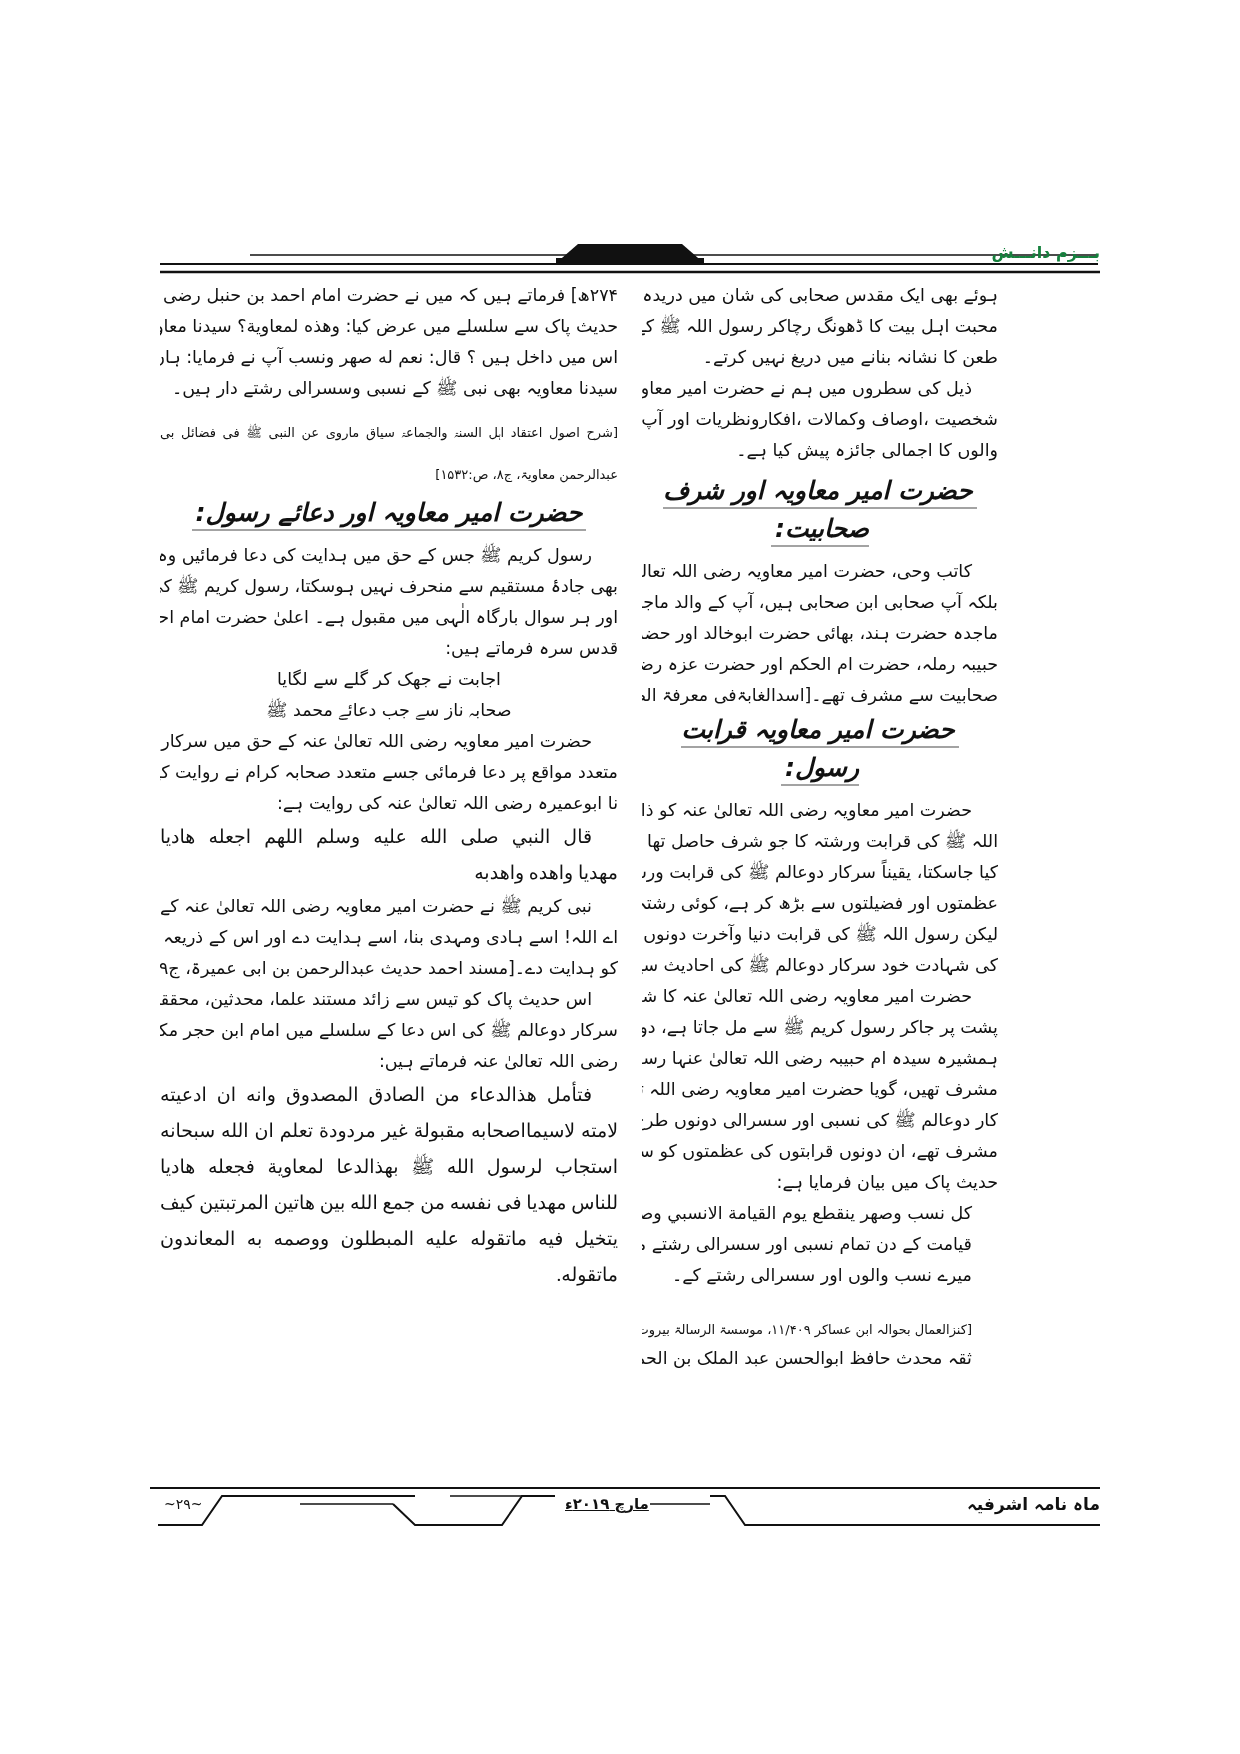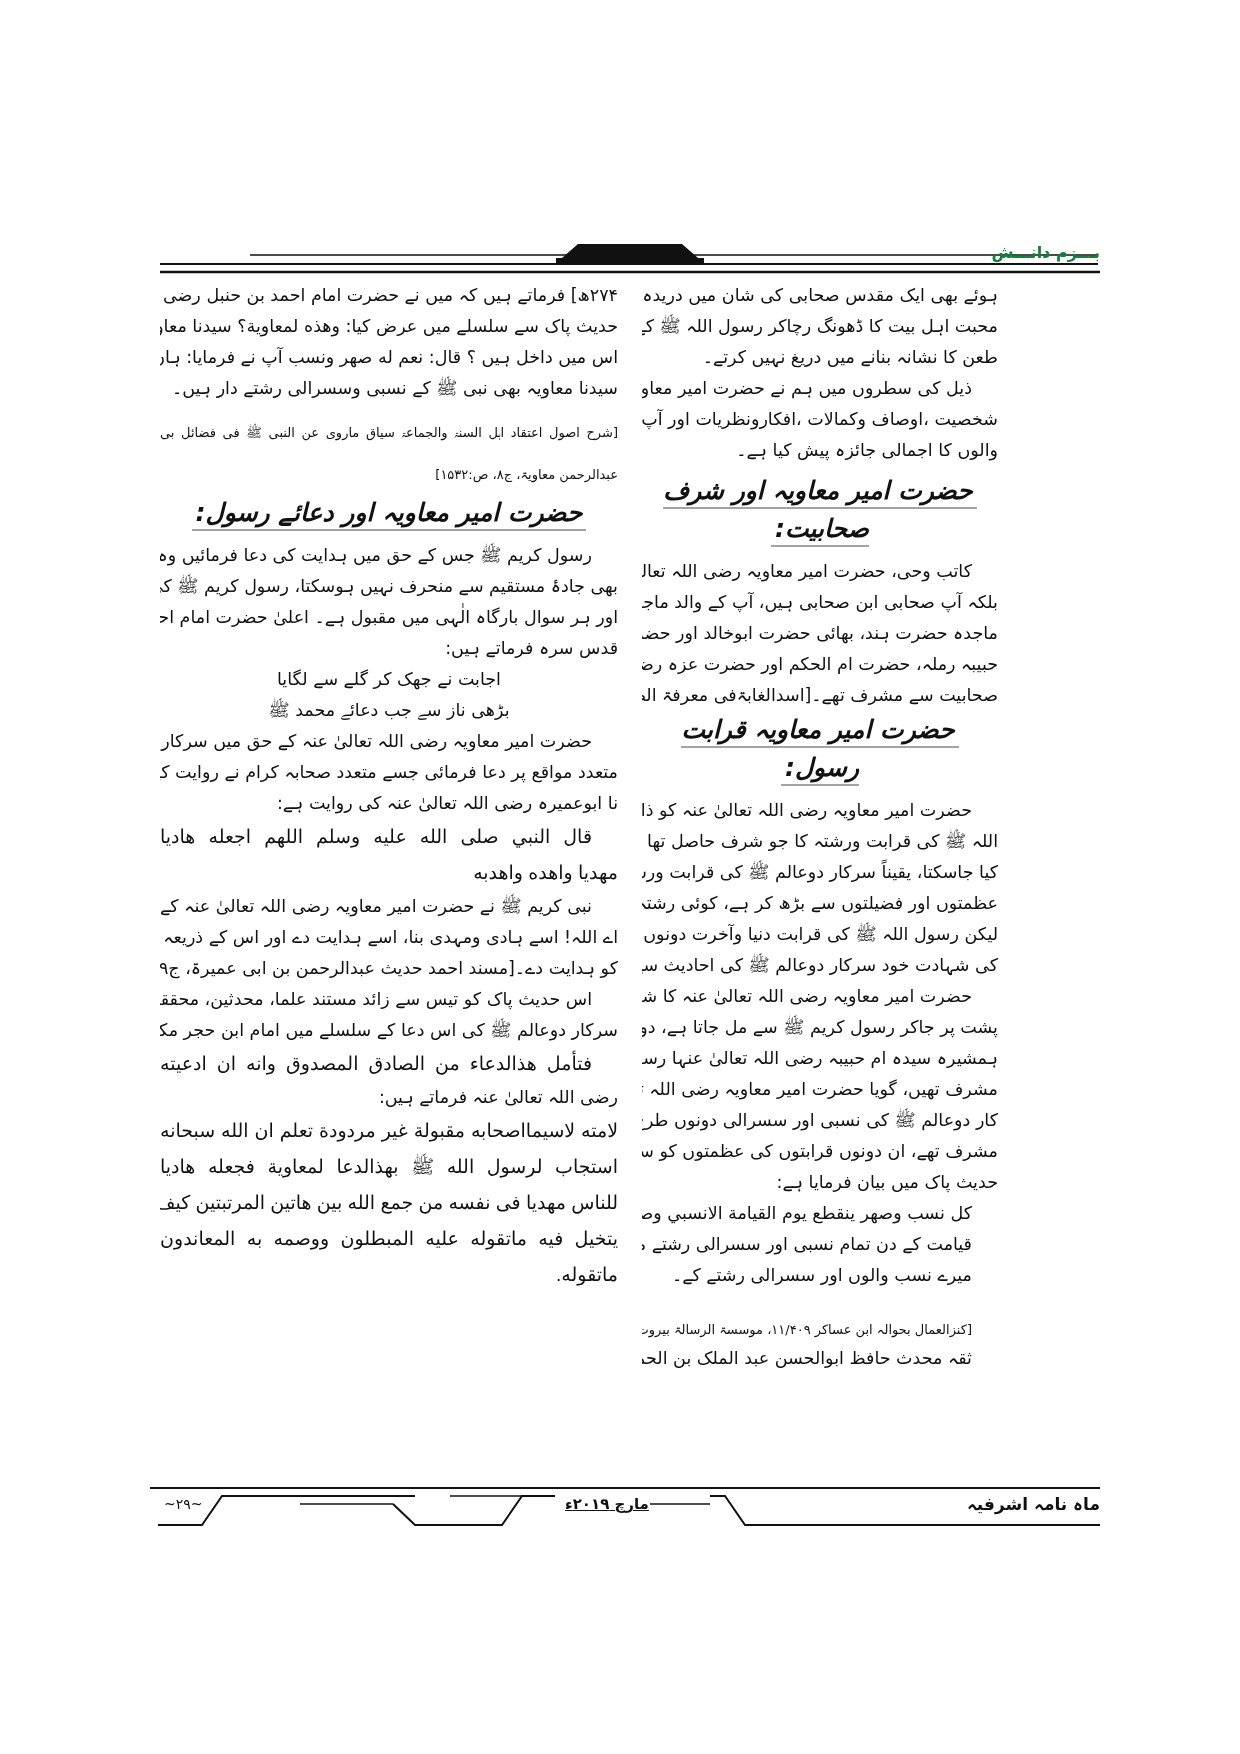--- a/index.html
+++ b/index.html
@@ -14,21 +14,21 @@
                color:#15803d; font-size:16px; font-weight:bold; direction:rtl; letter-spacing:2px; }
 
   
   .col { position:absolute; top:280px; direction:rtl; text-align:justify; }
   .col-right { left:642px; width:356px; }
   .col-left { left:160px; width:458px; }
   .line { display:block; font-size:17.5px; line-height:31px; height:31px; white-space:nowrap;
           overflow:hidden; text-align-last:justify; }
   .line.last { text-align-last:right; }
   .line.center { text-align:center; text-align-last:center; }
-  .line.arabic { font-size:19px; line-height:36px; height:36px; font-family:Liberation Sans, sans-serif; }
+  .line.arabic { font-size:19px; line-height:36px; height:36px; font-family:Liberation Serif, serif; }
   .line.indent { padding-right:26px; }
   .line.ref { font-size:13px; line-height:26px; height:26px;margin-top:16px; }
   .heading { display:block; text-align:center; font-size:25px; font-weight:bold;
              font-style:italic; line-height:38px; margin:6px 0 8px 0; position:relative; }
   .heading span { border-bottom:2px solid #a3a3a3; padding:0 4px 2px 4px; }
   .gap { height:10px; }
 
   
   .ftr { position:absolute; left:150px; top:1484px; width:950px; height:44px; }
   .ftr svg { position:absolute; left:0; top:0; }
@@ -101,37 +101,37 @@
     <span class="line ref last">عبدالرحمن معاویۃ، ج۸، ص:۱۵۳۲]</span>
 
     <div class="heading"><span>حضرت امیر معاویہ اور دعائے رسول:</span></div>
 
     <span class="line indent">رسول کریم ﷺ جس کے حق میں ہدایت کی دعا فرمائیں وہ کبھی</span>
     <span class="line">بھی جادۂ مستقیم سے منحرف نہیں ہوسکتا، رسول کریم ﷺ کی ہر دعا مستجاب</span>
     <span class="line">اور ہر سوال بارگاہ الٰہی میں مقبول ہے۔ اعلیٰ حضرت امام احمد رضا بریلوی</span>
     <span class="line last">قدس سرہ فرماتے ہیں:</span>
 
     <span class="line center">اجابت نے جھک کر گلے سے لگایا</span>
-    <span class="line center">بڑھی ناز سے جب دعائے محمد ﷺ</span>
+    <span class="line center">صحابہ ناز سے جب دعائے محمد ﷺ</span>
 
     <span class="line indent">حضرت امیر معاویہ رضی اللہ تعالیٰ عنہ کے حق میں سرکار دوعالم ﷺ نے</span>
     <span class="line">متعدد مواقع پر دعا فرمائی جسے متعدد صحابہ کرام نے روایت کیا۔ حضرت سید</span>
     <span class="line last">نا ابوعمیرہ رضی اللہ تعالیٰ عنہ کی روایت ہے:</span>
 
     <span class="line arabic indent">قال النبي صلى الله عليه وسلم اللهم اجعله هاديا</span>
     <span class="line arabic last">مهديا واهده واهدبه</span>
 
     <span class="line indent">نبی کریم ﷺ نے حضرت امیر معاویہ رضی اللہ تعالیٰ عنہ کے لیے دعا فرمائی:</span>
     <span class="line">اے اللہ! اسے ہادی ومہدی بنا، اسے ہدایت دے اور اس کے ذریعہ لوگوں</span>
     <span class="line">کو ہدایت دے۔[مسند احمد حدیث عبدالرحمن بن ابی عمیرۃ، ج۲۹، ص:۴۲۶]</span>
     <span class="line indent">اس حدیث پاک کو تیس سے زائد مستند علما، محدثین، محققین</span>
     <span class="line">سرکار دوعالم ﷺ کی اس دعا کے سلسلے میں امام ابن حجر مکی</span>
+    <span class="line last">رضی اللہ تعالیٰ عنہ فرماتے ہیں:</span>
+
     <span class="line arabic indent">فتأمل هذالدعاء من الصادق المصدوق وانه ان ادعيته</span>
-
-    <span class="line last">رضی اللہ تعالیٰ عنہ فرماتے ہیں:</span>
     <span class="line arabic">لامته لاسيمااصحابه مقبولة غير مردودة تعلم ان الله سبحانه</span>
     <span class="line arabic">استجاب لرسول الله ﷺ بهذالدعا لمعاوية فجعله هاديا</span>
     <span class="line arabic">للناس مهديا فى نفسه من جمع الله بين هاتين المرتبتين كيف</span>
     <span class="line arabic">يتخيل فيه ماتقوله عليه المبطلون ووصمه به المعاندون</span>
     <span class="line arabic last">ماتقوله.</span>
   </div>
 
   <div class="ftr">
     <svg width="950" height="44">
       <line x1="0" y1="4" x2="950" y2="4" stroke="#111" stroke-width="2"></line>

